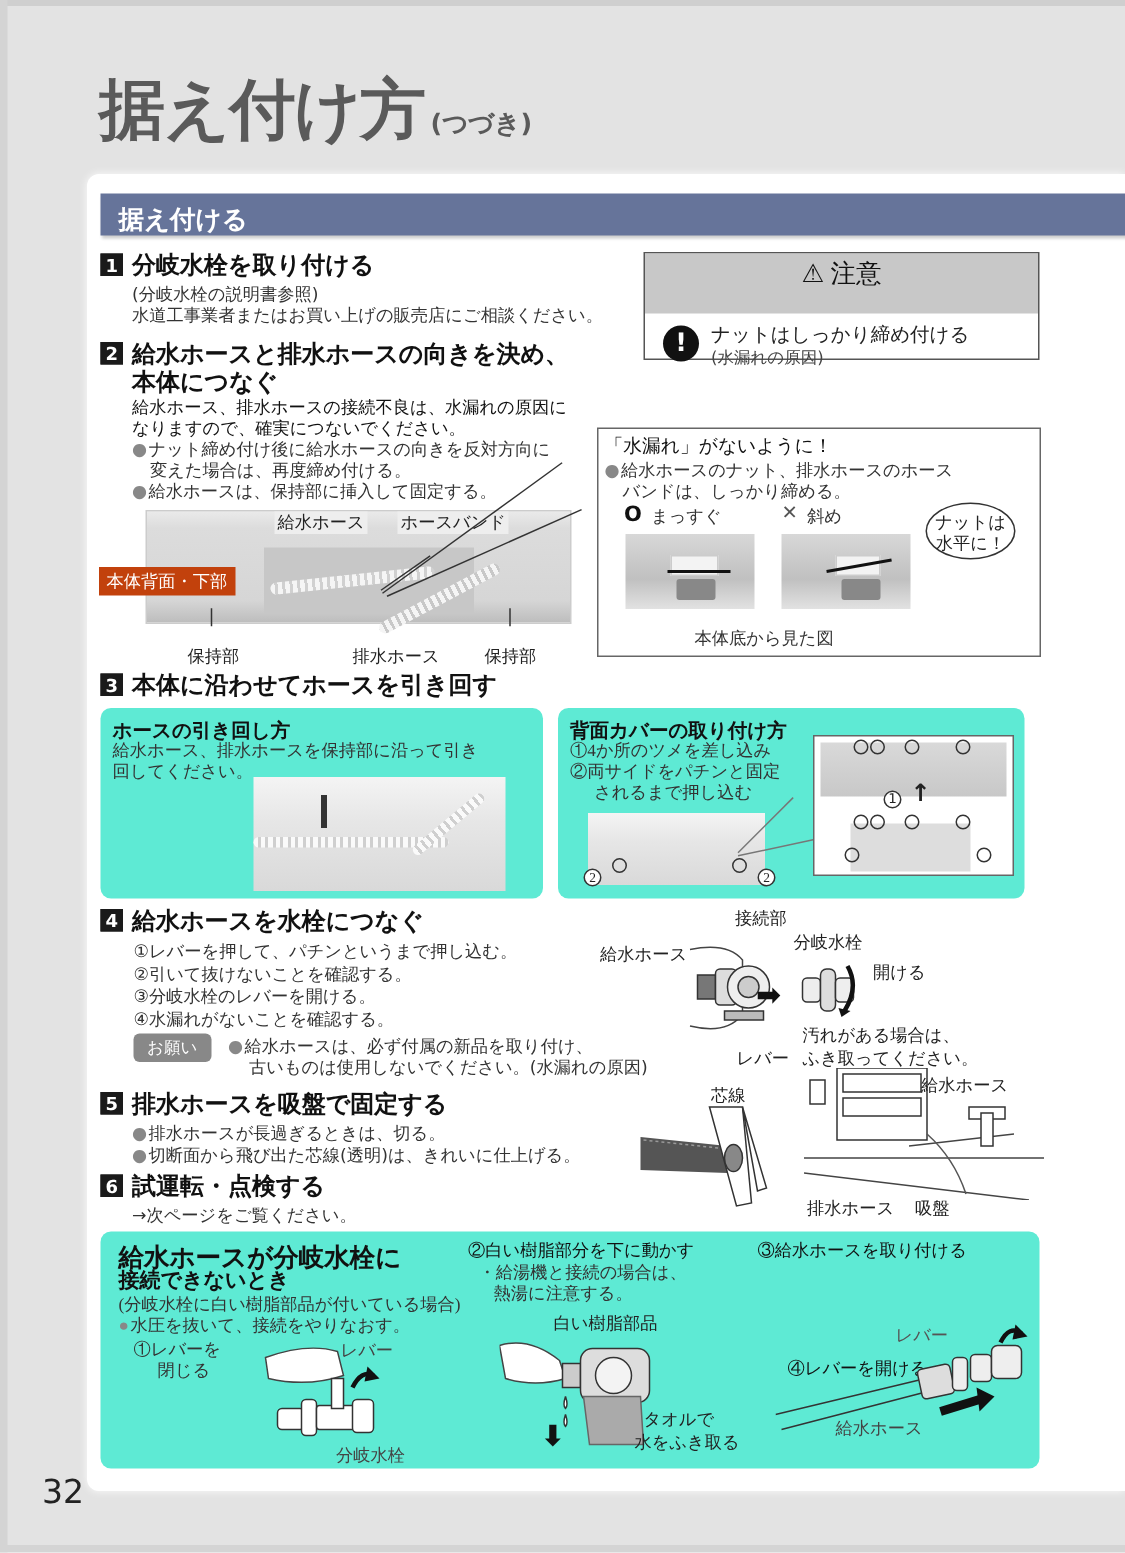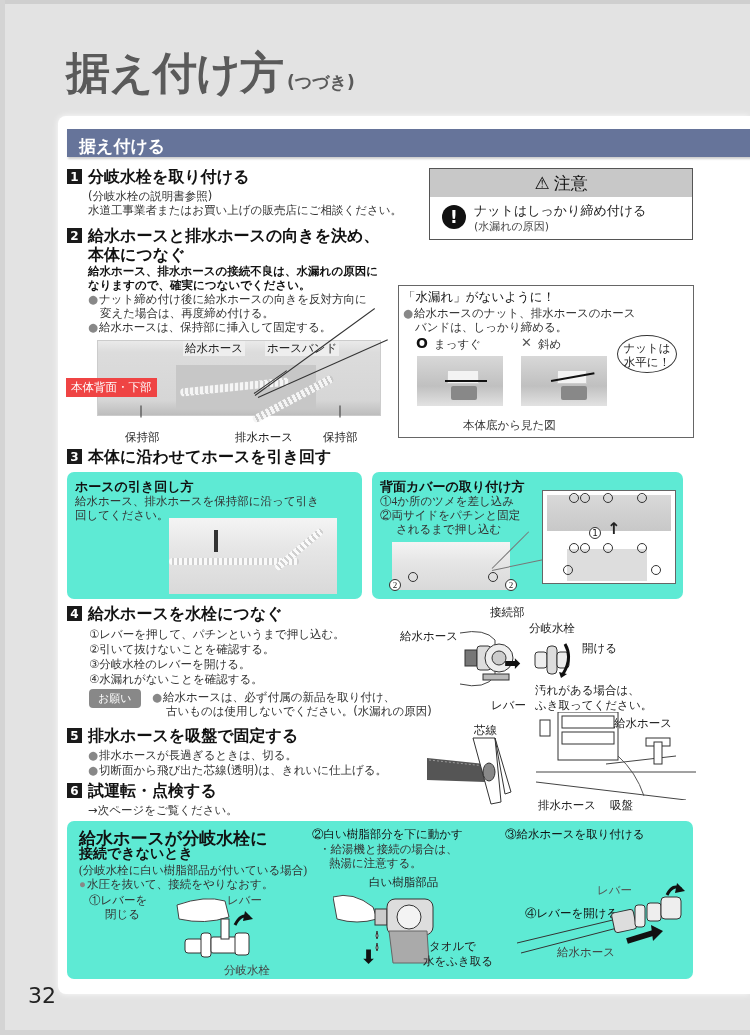--- a/index.html
+++ b/index.html
@@ -31,26 +31,26 @@
     padding: 6px 12px; box-shadow: 1px 2px 2px rgba(0,0,0,0.2);
   }
 
   .step-head { position: absolute; font-weight: bold; font-size: 16px; color: #111; white-space: nowrap; }
   .num {
     display: inline-block; width: 15px; height: 15px; background: #1a1a1a; color: #fff;
     font-size: 12px; line-height: 15px; text-align: center; margin-right: 6px;
     vertical-align: 1px; border: 1px solid #1a1a1a;
   }
   .txt { position: absolute; font-size: 11.5px; line-height: 14px; color: #333; white-space: nowrap; }
-  .txt.bold { font-weight: bold; color: #111; text-align: center; }
+  .txt.bold { font-weight: normal; color: #111; text-align: center; }
   .bullet::before { content: "●"; color: #888; margin-right: 1px; }
 
   
   .caution { position: absolute; left: 429px; top: 168px; width: 264px; height: 72px; border: 1.5px solid #555; background:#fff; }
-  .caution-head { height: 28px; background: #c8c8c8; text-align: center; font-size: 17px; line-height: 28px; color: #111; }
+  .caution-head { height: 40px; background: #c8c8c8; text-align: center; font-size: 17px; line-height: 28px; color: #111; }
   .caution-head .warn { display:inline-block; font-size: 17px; margin-right: 4px; }
   .caution-body { position: relative; height: 42px; }
   .excl {
     position: absolute; left: 12px; top: 8px; width: 24px; height: 24px; border-radius: 50%;
     background: #111; color: #fff; font-weight: bold; text-align: center; line-height: 24px; font-size: 17px;
   }
   .caution-main { position: absolute; left: 44px; top: 5px; font-size: 13px; color:#222; white-space: nowrap; }
   .caution-sub { position: absolute; left: 44px; top: 22px; font-size: 11px; color:#444; white-space: nowrap; }
 
   
@@ -67,21 +67,21 @@
   
   .rear-photo {
     position: absolute; left: 97px; top: 340px; width: 284px; height: 76px;
     background: linear-gradient(180deg,#eaeaea 0%, #dcdcdc 15%, #d6d6d6 80%, #bdbdbd 100%);
     border: 1px solid #ccc;
   }
   .rear-photo .cavity { position:absolute; left: 78px; top: 24px; width: 140px; height: 44px; background:#c7c7c7; }
   .rear-photo .hose { position:absolute; left: 82px; top: 42px; width: 110px; height: 8px; border-radius: 4px; background: repeating-linear-gradient(90deg,#f5f5f5 0 3px,#d0d0d0 3px 5px); transform: rotate(-6deg); }
   .rear-photo .hose2 { position:absolute; left: 150px; top: 54px; width: 90px; height: 8px; border-radius: 4px; background: repeating-linear-gradient(90deg,#f5f5f5 0 3px,#c8c8c8 3px 5px); transform: rotate(-28deg); }
   .rear-label {
-    position: absolute; left: 66px; top: 378px; background: #ef4444; color: #fff; font-size: 11.5px; padding: 2px 5px; white-space: nowrap;
+    position: absolute; left: 66px; top: 378px; background: #c2410c; color: #fff; font-size: 11.5px; padding: 2px 5px; white-space: nowrap;
   }
   .callout { position:absolute; font-size: 11.5px; color:#222; white-space: nowrap; }
   .leader { position:absolute; height:1px; background:#333; transform-origin: left center; }
 
   
   .panel { position:absolute; background: #5eead4; border-radius: 7px; font-family: Liberation Serif, serif; }
   .panel-title { position:absolute; font-weight:bold; font-size: 13px; color:#111; white-space:nowrap; }
   .panel-img { position:absolute; background: linear-gradient(180deg,#f4f4f4 0%, #e6e6e6 40%, #d9d9d9 100%); }
   .inset { position:absolute; left: 542px; top: 490px; width: 134px; height: 94px; background:#fff; border:1px solid #666; }
   .circle { position:absolute; width: 10px; height: 10px; border: 1px solid #333; border-radius: 50%; background: transparent; }

